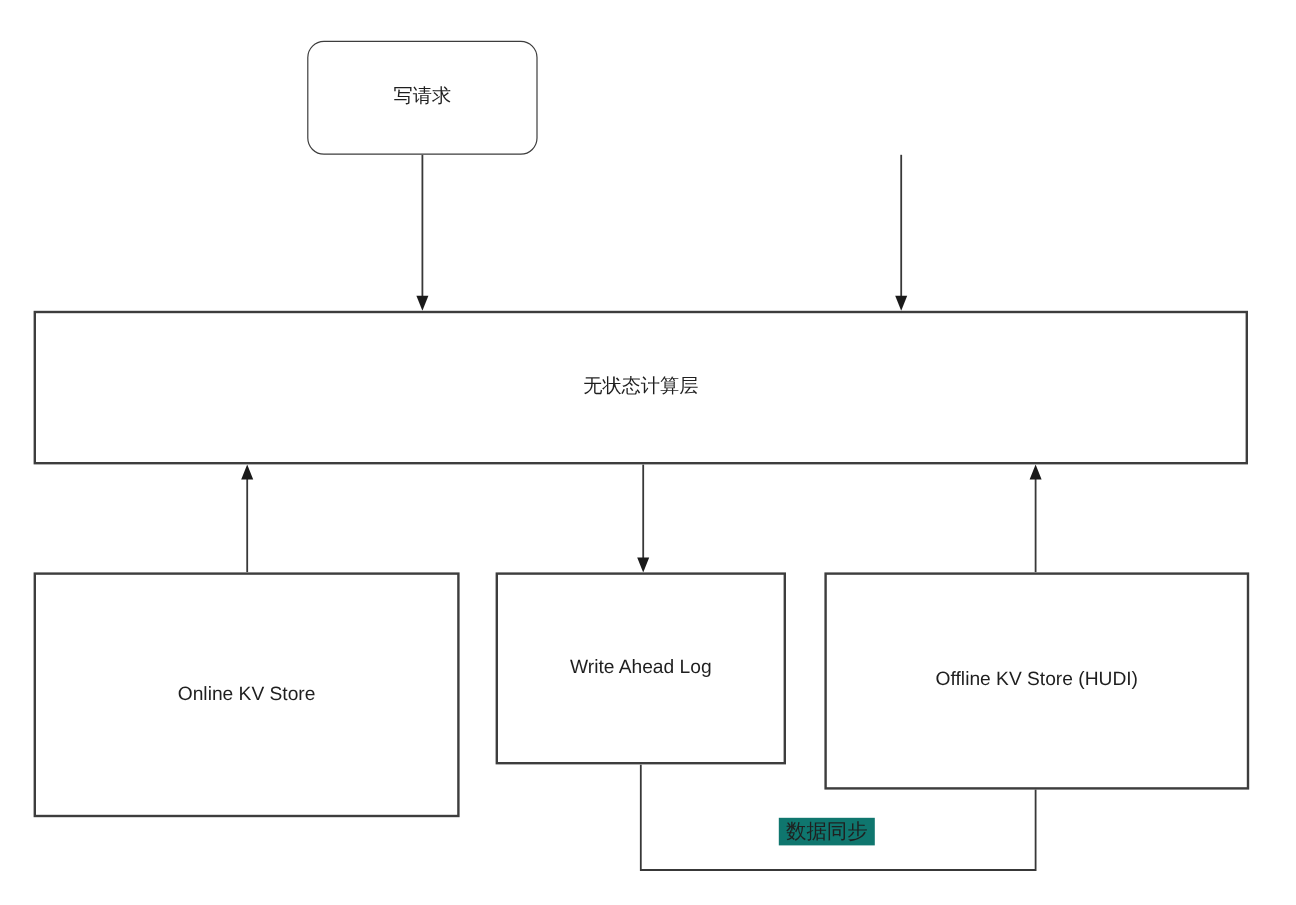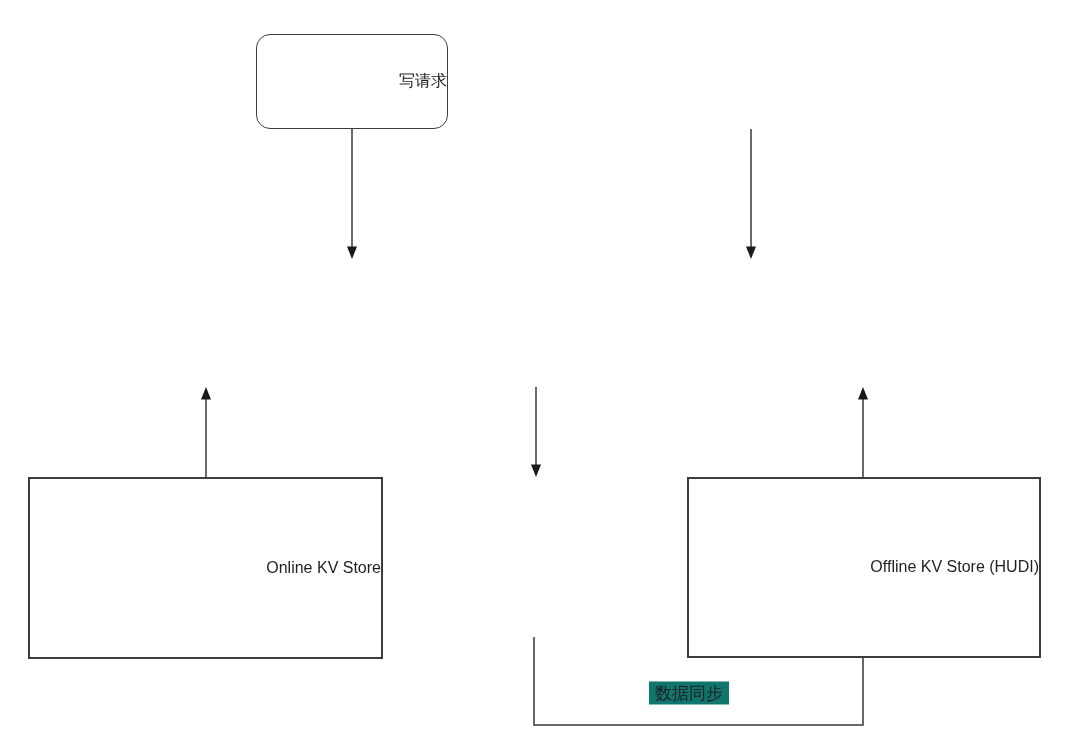--- a/index.html
+++ b/index.html
@@ -13,37 +13,37 @@
     height: 754px;
     background: #ffffff;
     font-family: "Liberation Sans", sans-serif;
     color: #1f1f1f;
     overflow: hidden;
   }
   .node {
     position: absolute;
     display: flex;
     align-items: center;
-    justify-content: flex-end;
+    justify-content: center;
     text-align: center;
     background: #ffffff;
     border: 2px solid #3d3d3d;
     box-sizing: border-box;
     font-size: 16px;
     line-height: 1.3;
     color: #1f1f1f;
   }
   .node.rounded {
     border-width: 1.5px;
     border-radius: 14px;
   }
   .node-write-request  { left: 256px; top: 34px;  width: 192px;  height: 95px; }
   .node-read-request   { left: 654px; top: 34px;  width: 192px;  height: 95px; }
   .node-compute-layer  { left: 28px;  top: 259px; width: 1012px; height: 128px; }
-  .node-online-kv      { left: 28px;  top: 477px; width: 355px;  height: 182px; }
+  .node-online-kv      { left: 28px;  top: 477px; width: 355px;  height: 204px; }
   .node-wal            { left: 413px; top: 477px; width: 242px;  height: 160px; }
   .node-offline-kv     { left: 687px; top: 477px; width: 354px;  height: 181px; }
   .edges-layer {
     position: absolute;
     left: 0;
     top: 0;
     width: 1080px;
     height: 754px;
     pointer-events: none;
   }
@@ -98,25 +98,31 @@
       <path class="connector" d="M534,637 L534,725 L863,725 L863,649"></path>
       <path class="arrowhead" d="M863,637 L858,649.5 L868,649.5 Z"></path>
     </g>
   </svg>
 
   <div class="node rounded node-write-request">
     <span>写请求</span>
   </div>
 
 
+  <div class="node node-compute-layer">
+    <span>无状态计算层</span>
+  </div>
 
   <div class="node node-online-kv">
     <span>Online KV Store</span>
   </div>
 
+  <div class="node node-wal">
+    <span>Write Ahead Log</span>
+  </div>
 
   <div class="node node-offline-kv">
     <span>Offline KV Store (HUDI)</span>
   </div>
 
   <div class="edge-label">数据同步</div>
 
 </div>
 
 </body></html>

